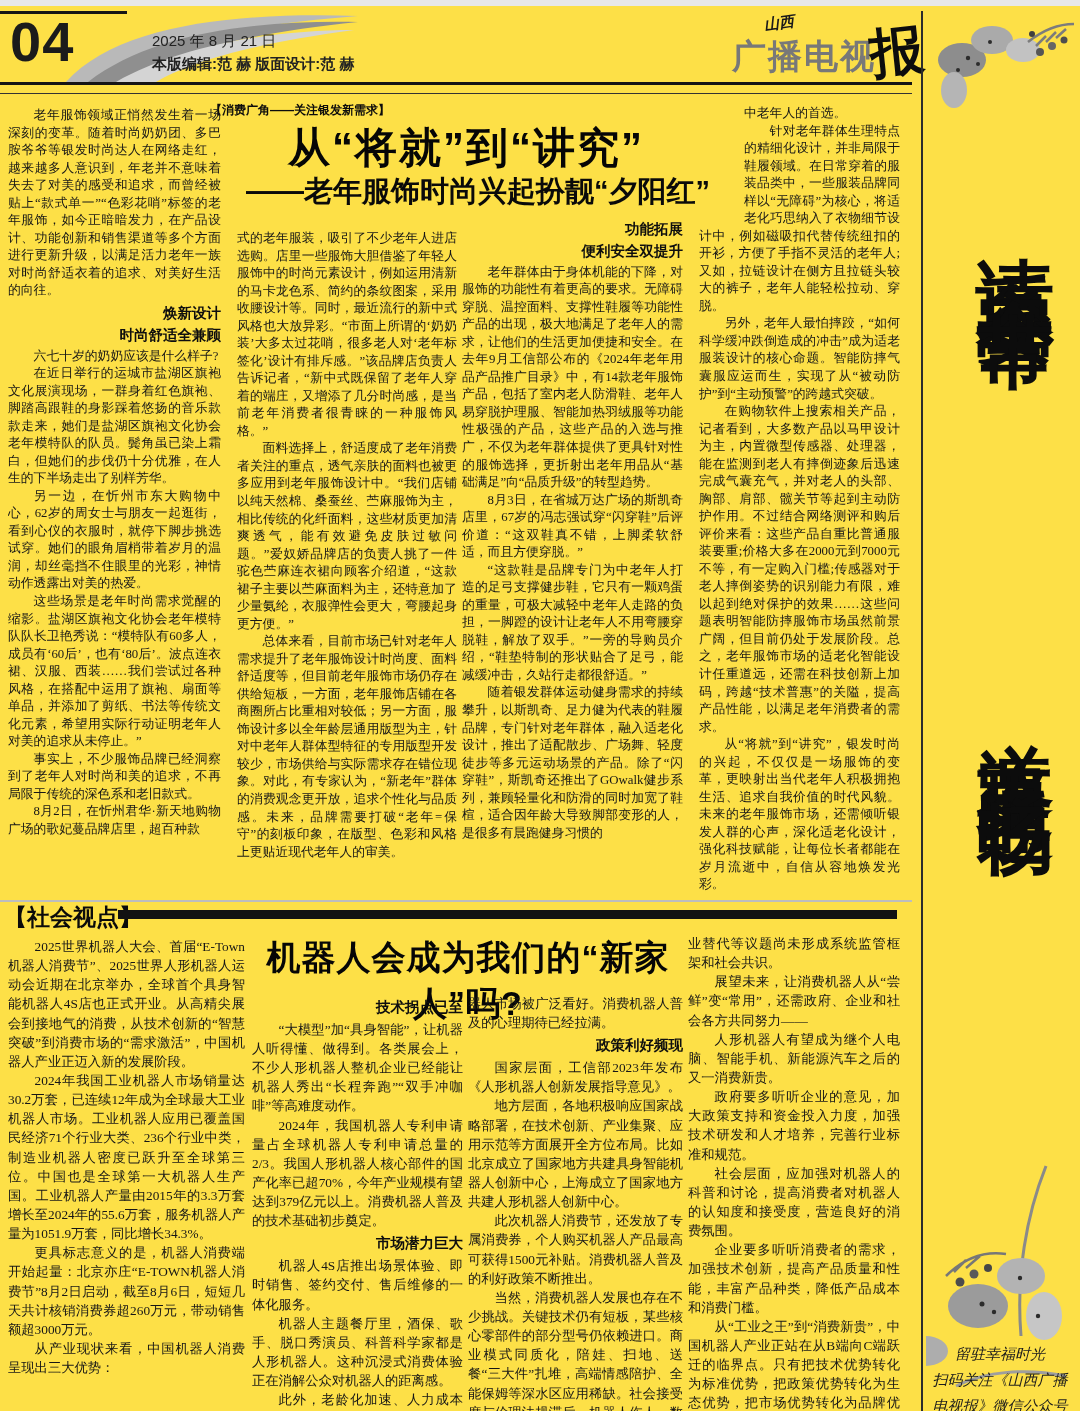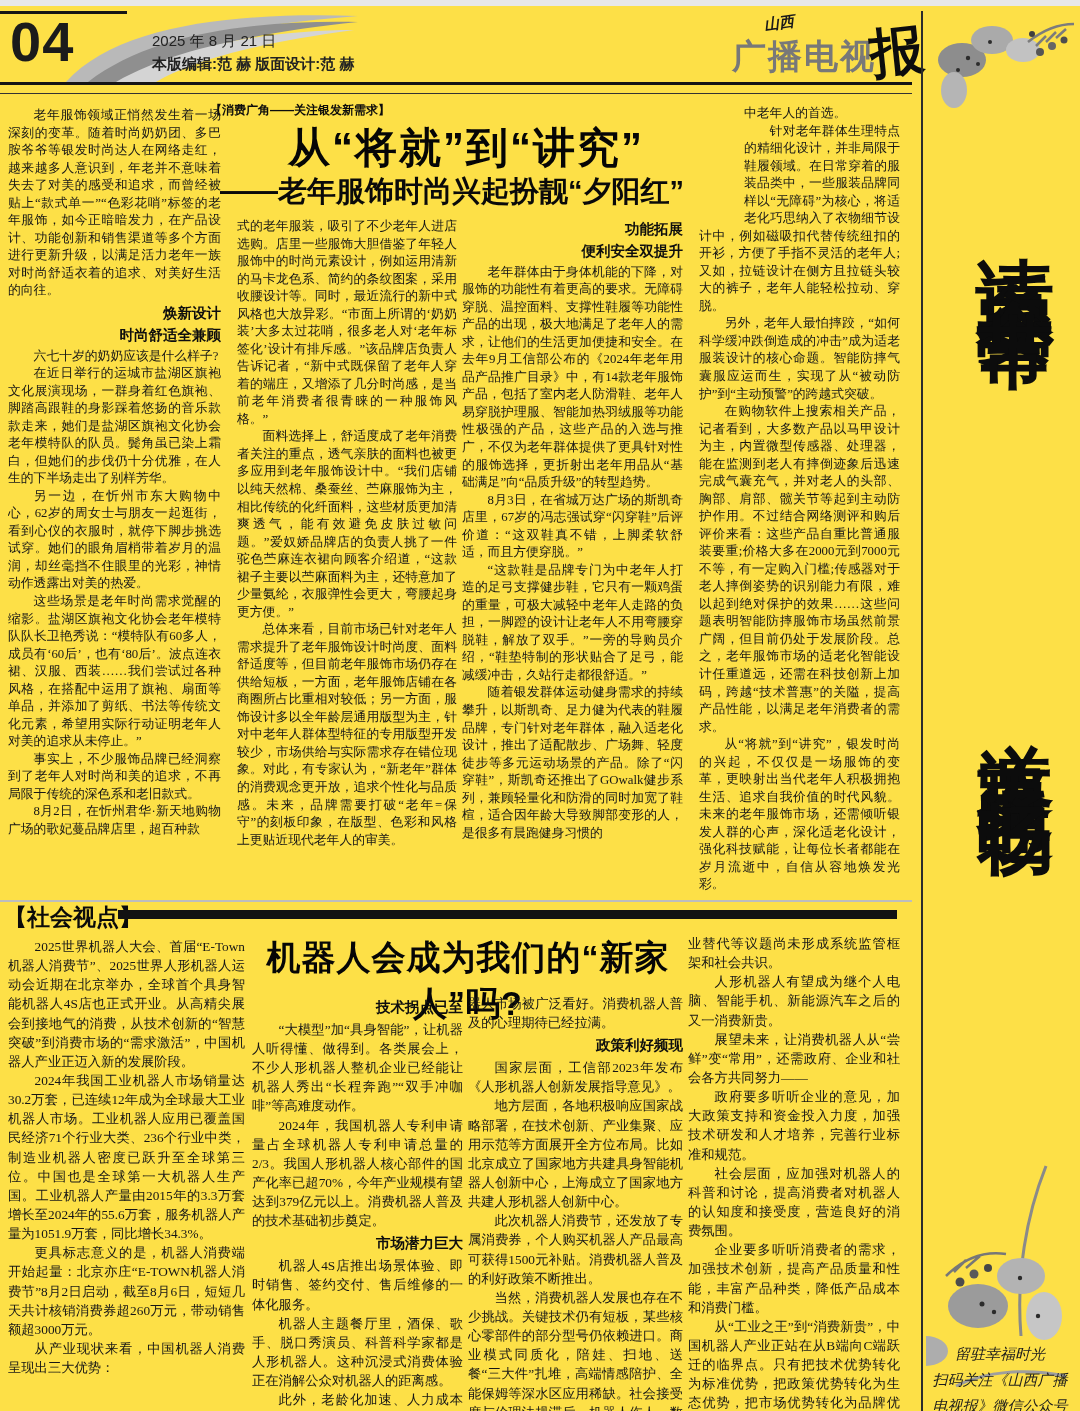--- a/index.html
+++ b/index.html
@@ -27,21 +27,21 @@
   .col p{margin:0;text-indent:2em;}
   .col p.cont{text-indent:0;}
   .sub{font-weight:700;text-align:right;text-indent:0;font-family:"Liberation Sans",sans-serif;
        font-size:14.5px;margin:4px 0 3px 0;color:#0e0e0e;line-height:1.3;}
   .attr{text-align:right;text-indent:0;font-style:italic;margin-top:5px;font-size:12.5px;}
   .float-notch{float:left;width:45px;height:112px;}
   
   .a1-kicker{position:absolute;left:210px;top:96px;font-size:12px;font-weight:800;color:#0c0c0c;}
   .a1-title{position:absolute;left:232px;top:114px;width:468px;text-align:center;font-size:42px;font-weight:900;
             letter-spacing:2px;color:#060606;}
-  .a1-subtitle{position:absolute;left:208px;top:166px;width:488px;text-align:center;font-size:29px;font-weight:700;color:#0a0a0a;}
+  .a1-subtitle{position:absolute;left:234px;top:166px;width:488px;text-align:center;font-size:29px;font-weight:700;color:#0a0a0a;}
   
   .divider{position:absolute;left:0;top:894px;width:912px;height:2px;background:#bdbdbd;}
   .a2-label{position:absolute;left:4px;top:896px;font-size:23px;font-weight:900;color:#0b0b0b;}
   .a2-bar{position:absolute;left:118px;top:904px;width:779px;height:9px;background:#121212;}
   .a2-title{position:absolute;left:248px;top:929px;width:440px;text-align:center;font-size:34px;font-weight:900;
             letter-spacing:1px;color:#060606;}
   
   .banner-line{position:absolute;left:921px;top:5px;width:2px;height:1401px;background:#2c2c2c;}
   .vert{position:absolute;writing-mode:vertical-rl;text-orientation:upright;font-weight:900;font-size:78px;
         letter-spacing:14px;font-family:"Liberation Serif",serif;color:#0c0c0c;left:962px;}
@@ -86,21 +86,21 @@
     <div class="sub">焕新设计</div>
     <div class="sub" style="margin-top:0;">时尚舒适全兼顾</div>
     <p>六七十岁的奶奶应该是什么样子?</p>
     <p>在近日举行的运城市盐湖区旗袍文化展演现场，一群身着红色旗袍、脚踏高跟鞋的身影踩着悠扬的音乐款款走来，她们是盐湖区旗袍文化协会老年模特队的队员。鬓角虽已染上霜白，但她们的步伐仍十分优雅，在人生的下半场走出了别样芳华。</p>
     <p>另一边，在忻州市东大购物中心，62岁的周女士与朋友一起逛街，看到心仪的衣服时，就停下脚步挑选试穿。她们的眼角眉梢带着岁月的温润，却丝毫挡不住眼里的光彩，神情动作透露出对美的热爱。</p>
     <p>这些场景是老年时尚需求觉醒的缩影。盐湖区旗袍文化协会老年模特队队长卫艳秀说：“模特队有60多人，成员有‘60后’，也有‘80后’。波点连衣裙、汉服、西装……我们尝试过各种风格，在搭配中运用了旗袍、扇面等单品，并添加了剪纸、书法等传统文化元素，希望用实际行动证明老年人对美的追求从未停止。”</p>
     <p>事实上，不少服饰品牌已经洞察到了老年人对时尚和美的追求，不再局限于传统的深色系和老旧款式。</p>
     <p>8月2日，在忻州君华·新天地购物广场的歌妃蔓品牌店里，超百种款</p>
   </div>
 
-  <div class="col a1col" style="left:237px;top:212px;width:220px;height:680px;">
+  <div class="col a1col" style="left:237px;top:224px;width:220px;height:680px;">
     <p class="cont">式的老年服装，吸引了不少老年人进店选购。店里一些服饰大胆借鉴了年轻人服饰中的时尚元素设计，例如运用清新的马卡龙色系、简约的条纹图案，采用收腰设计等。同时，最近流行的新中式风格也大放异彩。“市面上所谓的‘奶奶装’大多太过花哨，很多老人对‘老年标签化’设计有排斥感。”该品牌店负责人告诉记者，“新中式既保留了老年人穿着的端庄，又增添了几分时尚感，是当前老年消费者很青睐的一种服饰风格。”</p>
     <p>面料选择上，舒适度成了老年消费者关注的重点，透气亲肤的面料也被更多应用到老年服饰设计中。“我们店铺以纯天然棉、桑蚕丝、苎麻服饰为主，相比传统的化纤面料，这些材质更加清爽透气，能有效避免皮肤过敏问题。”爱奴娇品牌店的负责人挑了一件驼色苎麻连衣裙向顾客介绍道，“这款裙子主要以苎麻面料为主，还特意加了少量氨纶，衣服弹性会更大，弯腰起身更方便。”</p>
     <p>总体来看，目前市场已针对老年人需求提升了老年服饰设计时尚度、面料舒适度等，但目前老年服饰市场仍存在供给短板，一方面，老年服饰店铺在各商圈所占比重相对较低；另一方面，服饰设计多以全年龄层通用版型为主，针对中老年人群体型特征的专用版型开发较少，市场供给与实际需求存在错位现象。对此，有专家认为，“新老年”群体的消费观念更开放，追求个性化与品质感。未来，品牌需要打破“老年=保守”的刻板印象，在版型、色彩和风格上更贴近现代老年人的审美。</p>
   </div>
 
   <div class="col a1col" style="left:462px;top:210px;width:221px;height:684px;">
     <div class="sub">功能拓展</div>
     <div class="sub" style="margin-top:0;">便利安全双提升</div>
     <p>老年群体由于身体机能的下降，对服饰的功能性有着更高的要求。无障碍穿脱、温控面料、支撑性鞋履等功能性产品的出现，极大地满足了老年人的需求，让他们的生活更加便捷和安全。在去年9月工信部公布的《2024年老年用品产品推广目录》中，有14款老年服饰产品，包括了室内老人防滑鞋、老年人易穿脱护理服、智能加热羽绒服等功能性极强的产品，这些产品的入选与推广，不仅为老年群体提供了更具针对性的服饰选择，更折射出老年用品从“基础满足”向“品质升级”的转型趋势。</p>
     <p>8月3日，在省城万达广场的斯凯奇店里，67岁的冯志强试穿“闪穿鞋”后评价道：“这双鞋真不错，上脚柔软舒适，而且方便穿脱。”</p>
@@ -144,22 +144,22 @@
     <p class="cont">器人市场被广泛看好。消费机器人普及的心理期待已经拉满。</p>
     <div class="sub">政策利好频现</div>
     <p>国家层面，工信部2023年发布《人形机器人创新发展指导意见》。</p>
     <p>地方层面，各地积极响应国家战略部署，在技术创新、产业集聚、应用示范等方面展开全方位布局。比如北京成立了国家地方共建具身智能机器人创新中心，上海成立了国家地方共建人形机器人创新中心。</p>
     <p>此次机器人消费节，还发放了专属消费券，个人购买机器人产品最高可获得1500元补贴。消费机器人普及的利好政策不断推出。</p>
     <p>当然，消费机器人发展也存在不少挑战。关键技术仍有短板，某些核心零部件的部分型号仍依赖进口。商业模式同质化，陪娃、扫地、送餐“三大件”扎堆，高端情感陪护、全能保姆等深水区应用稀缺。社会接受度与伦理法规滞后，机器人伤人、数据隐私、就</p>
   </div>
 
   <div class="col a2col" style="left:688px;top:928px;width:212px;height:480px;">
     <p class="cont">业替代等议题尚未形成系统监管框架和社会共识。</p>
+    <p>展望未来，让消费机器人从“尝鲜”变“常用”，还需政府、企业和社会各方共同努力——</p>
     <p>人形机器人有望成为继个人电脑、智能手机、新能源汽车之后的又一消费新贵。</p>
-    <p>展望未来，让消费机器人从“尝鲜”变“常用”，还需政府、企业和社会各方共同努力——</p>
     <p>政府要多听听企业的意见，加大政策支持和资金投入力度，加强技术研发和人才培养，完善行业标准和规范。</p>
     <p>社会层面，应加强对机器人的科普和讨论，提高消费者对机器人的认知度和接受度，营造良好的消费氛围。</p>
     <p>企业要多听听消费者的需求，加强技术创新，提高产品质量和性能，丰富产品种类，降低产品成本和消费门槛。</p>
     <p>从“工业之王”到“消费新贵”，中国机器人产业正站在从B端向C端跃迁的临界点。只有把技术优势转化为标准优势，把政策优势转化为生态优势，把市场优势转化为品牌优势，中国机器人才能真正走进千家万户，成为我们生活中的“新家人”。</p>
 
   </div>
 
   <div class="banner-line"></div>
 
   <svg class="flower" style="left:928px;top:6px;" width="148" height="104" viewBox="0 0 148 104">

